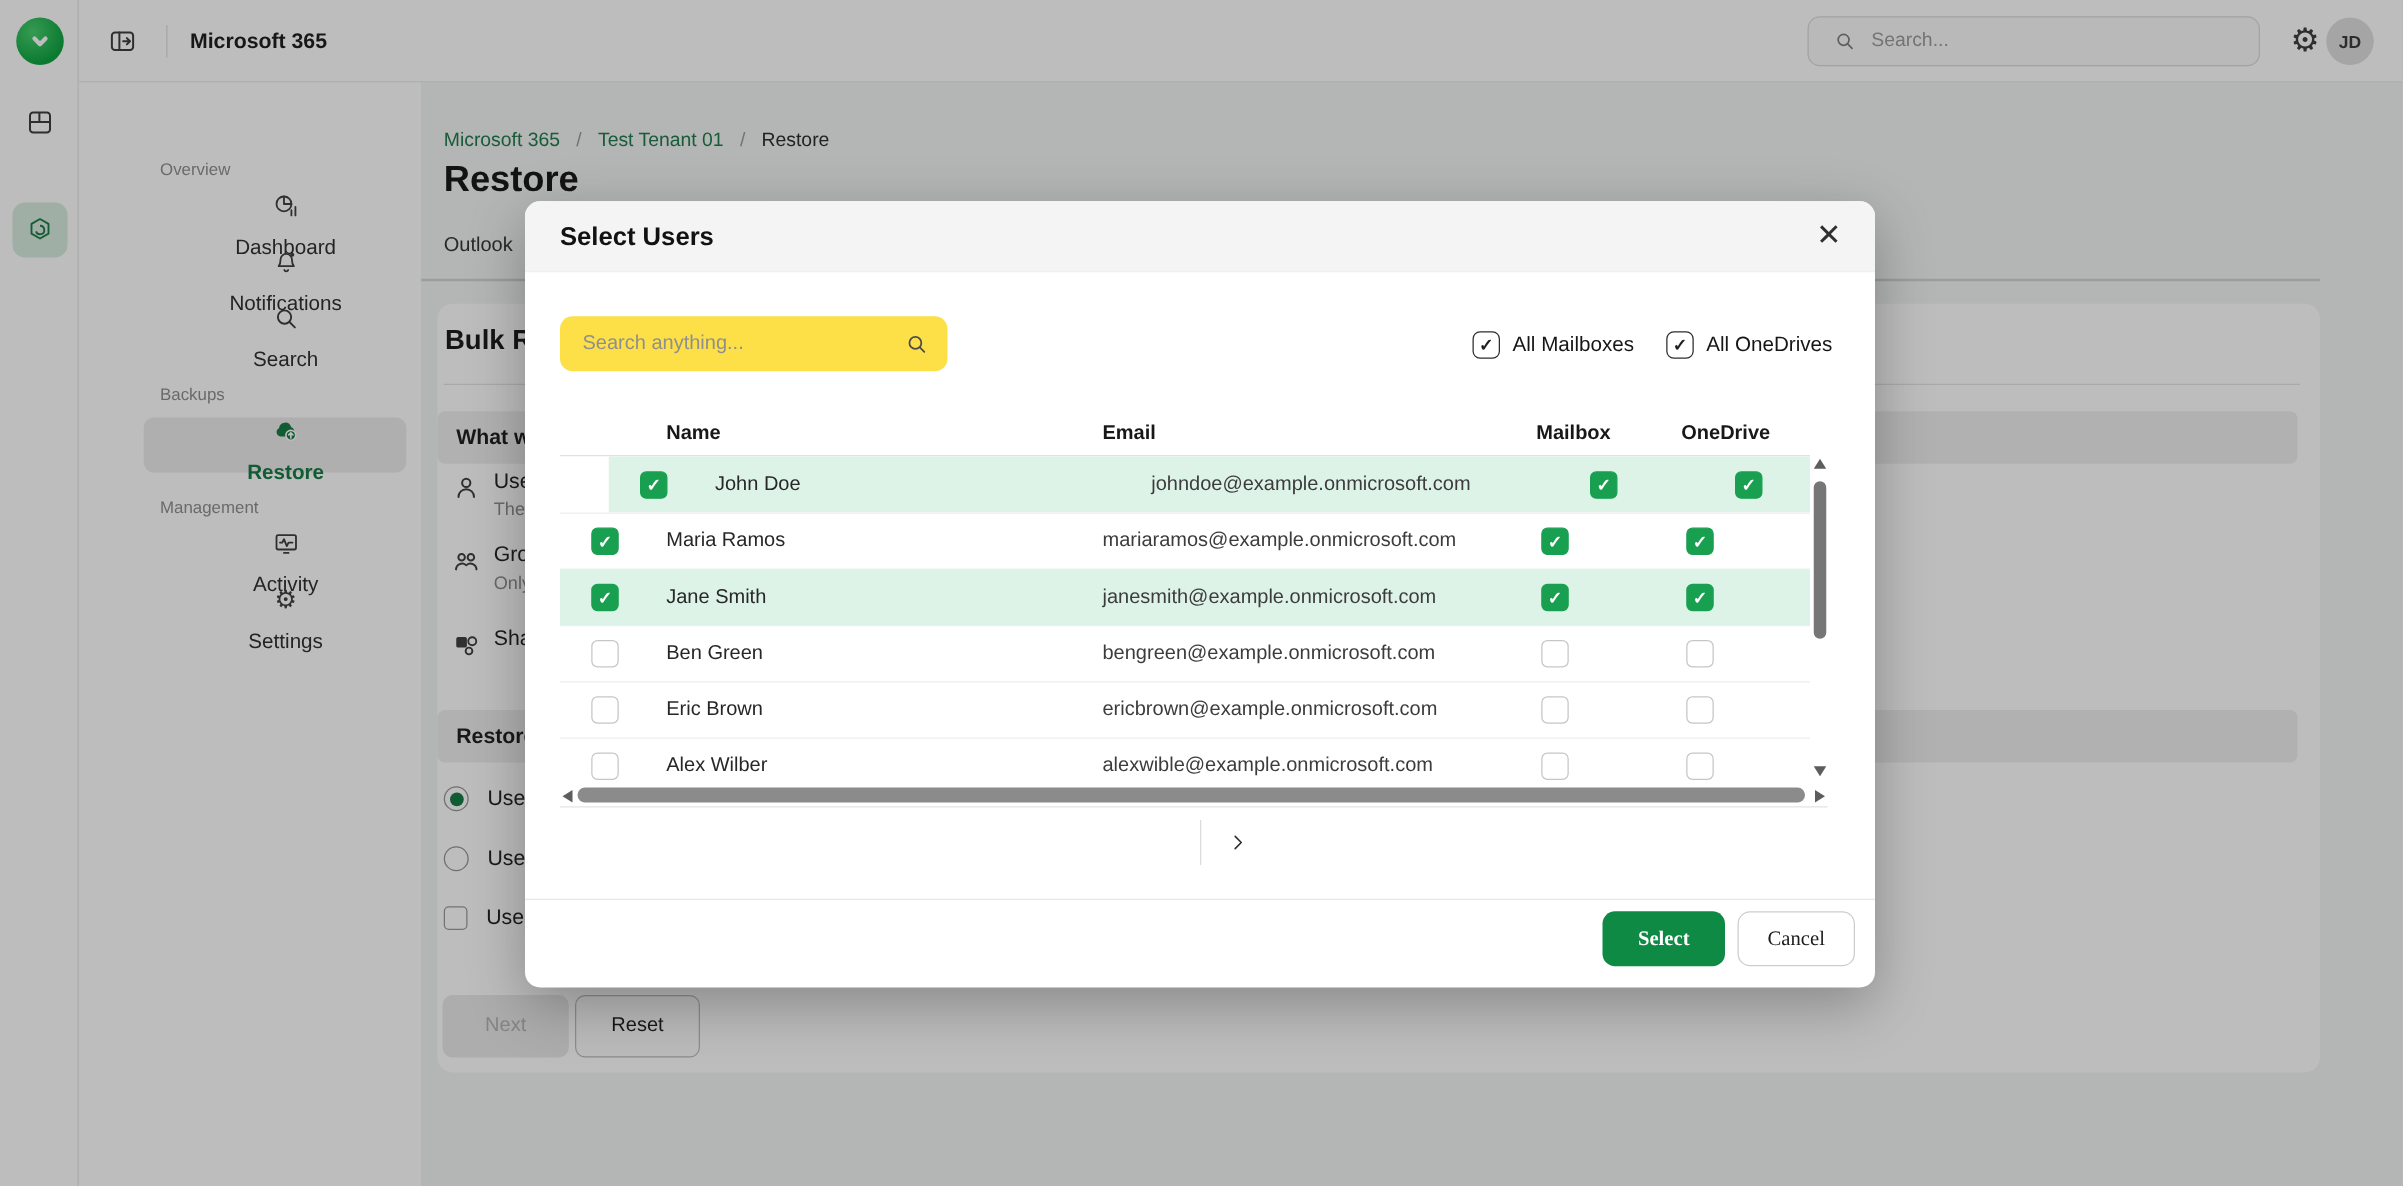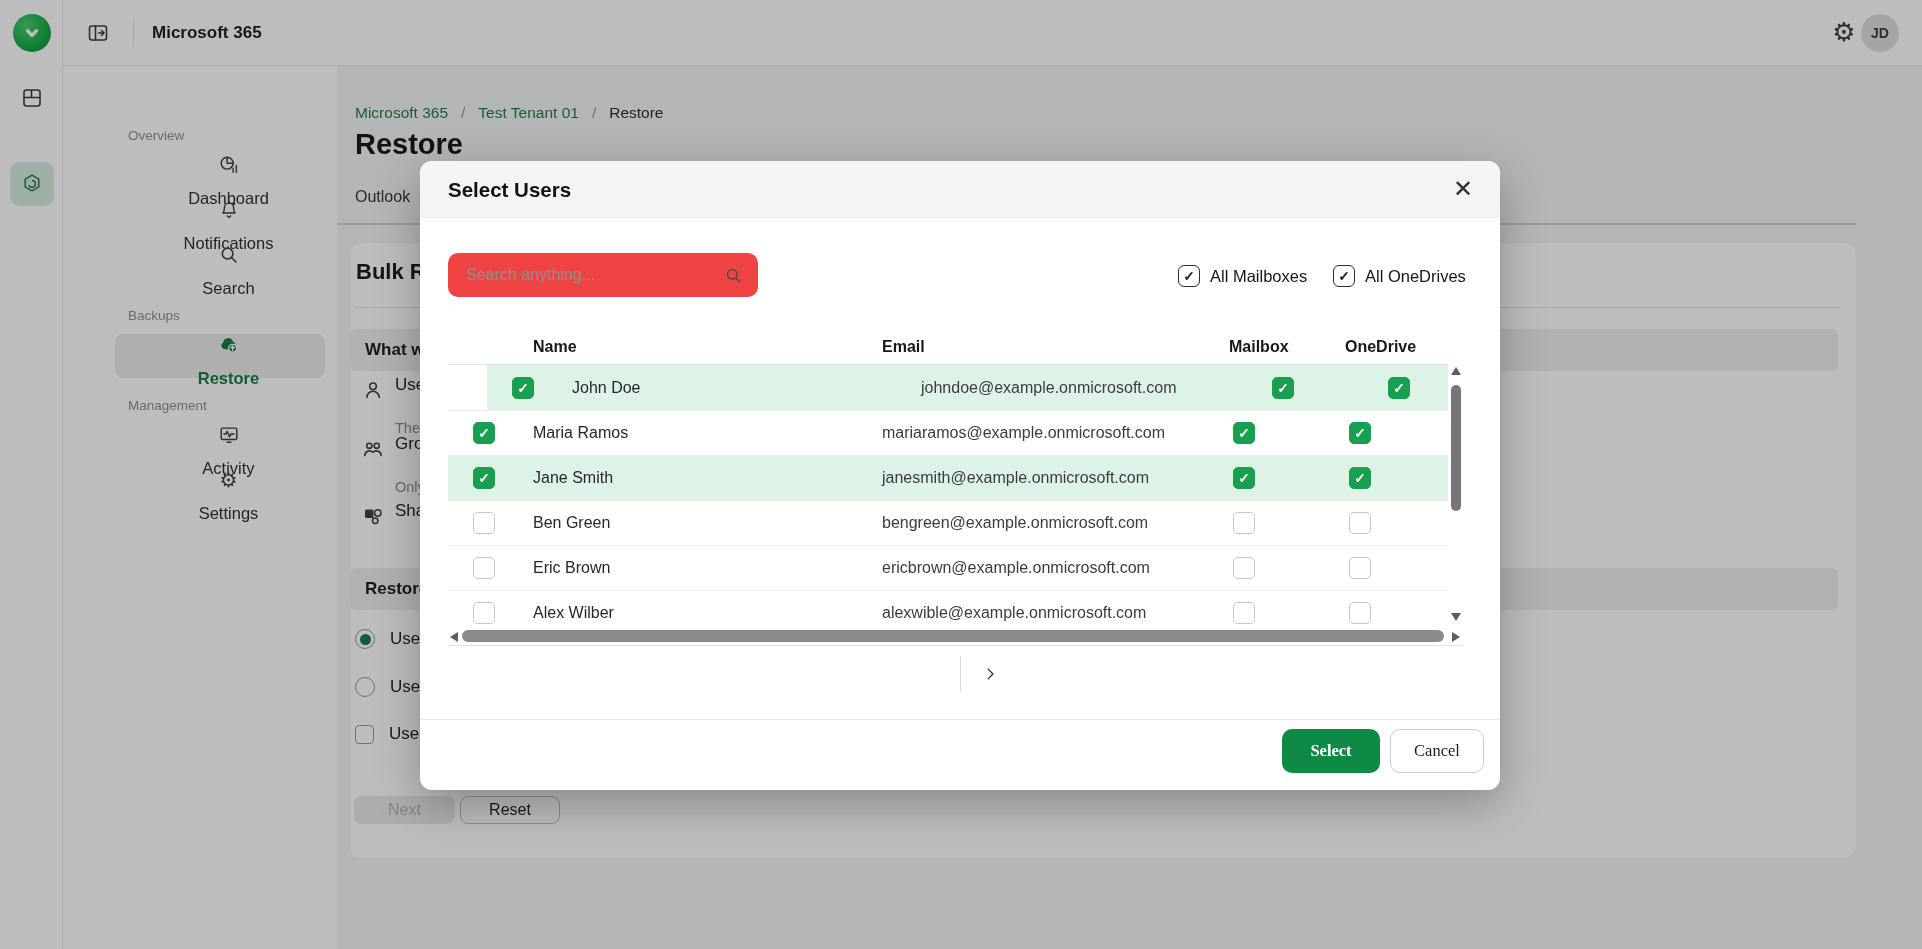--- a/index.html
+++ b/index.html
@@ -51,38 +51,38 @@
   .tab-line{position:absolute;left:0;top:157px;width:1519px;height:2px;background:#d2d2d2;}
   .card{position:absolute;left:13px;top:177px;width:1506px;height:615px;background:#fff;border-radius:12px;}
   .bp-title{position:absolute;left:6px;top:16px;font-size:22px;font-weight:700;color:#1a1a1a;}
   .bp-div{position:absolute;left:5px;right:16px;top:64px;height:1px;background:#e4e4e4;}
   .band{position:absolute;left:0;right:18px;height:42px;background:#efefef;border-radius:6px;font-size:17px;font-weight:700;color:#1d1d1d;line-height:42px;padding-left:15px;}
   .band1{top:86px;}
   .band2{top:325px;}
   .drow{position:absolute;left:11px;}
   .drow .dicon{position:absolute;left:0;top:3px;width:24px;height:24px;color:#3e3e3e;}
   .drow .dtitle{position:absolute;left:34px;top:0;font-size:17px;color:#232323;white-space:nowrap;}
-  .drow .dsub{position:absolute;left:34px;top:25px;font-size:14.5px;color:#8d8d8d;white-space:nowrap;margin-top:20px;}
+  .drow .dsub{position:absolute;left:34px;top:25px;font-size:14.5px;color:#8d8d8d;white-space:nowrap;}
   .opt{position:absolute;left:5px;height:24px;display:flex;align-items:center;gap:15px;font-size:17px;color:#222;}
   .radio{width:20px;height:20px;border-radius:50%;border:1.5px solid #949494;background:#fff;flex:none;display:flex;align-items:center;justify-content:center;}
   .radio.on::after{content:"";width:11px;height:11px;border-radius:50%;background:#157a43;}
   .sq{width:19px;height:19px;border-radius:4px;border:1.5px solid #9a9a9a;background:#fff;flex:none;}
-  .btn{position:absolute;height:28px;border-radius:8px;font-size:16px;display:flex;align-items:center;justify-content:center;font-family:inherit;cursor:pointer;}
+  .btn{position:absolute;height:50px;border-radius:8px;font-size:16px;display:flex;align-items:center;justify-content:center;font-family:inherit;cursor:pointer;}
   .btn-next{left:4px;top:553px;width:101px;background:#e9e9e9;color:#b3b3b3;border:none;}
   .btn-reset{left:110px;top:553px;width:100px;background:#fdfdfd;border:1.5px solid #bcbcbc;color:#1d1d1d;font-weight:500;}
 
   
   .dimmer{position:absolute;inset:0;background:rgba(10,12,12,0.27);z-index:40;}
 
   
   .modal{position:absolute;left:420px;top:161px;width:1080px;height:629px;background:#fff;border-radius:12px;box-shadow:0 14px 46px rgba(0,0,0,.28);z-index:50;}
   .m-head{position:absolute;left:0;right:0;top:0;height:57px;background:#f4f4f4;border-radius:12px 12px 0 0;border-bottom:1px solid #ececec;}
   .m-title{position:absolute;left:28px;top:0;height:57px;line-height:57px;font-size:20.5px;font-weight:700;color:#121212;}
   .m-close{position:absolute;right:24px;top:15px;width:26px;height:26px;border:none;background:none;font-size:24px;line-height:26px;color:#2f2f2f;cursor:pointer;font-family:inherit;}
-  .m-search{position:absolute;left:28px;top:92px;width:310px;height:44px;background:#ef4444;border-radius:10px;}
+  .m-search{position:absolute;left:28px;top:92px;width:310px;height:44px;background:#fde047;border-radius:10px;}
   .m-search input{position:absolute;left:0;top:0;width:100%;height:100%;border:none;outline:none;background:transparent;padding:0 48px 0 18px;font-size:16px;color:#333;font-family:inherit;}
   .m-search input::placeholder{color:#8f8f8f;}
   .m-search svg{position:absolute;right:15px;top:13px;width:19px;height:19px;color:#4c4c4c;}
   .filter{position:absolute;top:104px;height:22px;display:flex;align-items:center;gap:10px;}
   .f1{left:758px;} .f2{left:913px;}
   .fcb{width:22px;height:22px;border:1.7px solid #2d2d2d;border-radius:6px;background:#fff;display:flex;align-items:center;justify-content:center;cursor:pointer;}
   .fcb.on::after{content:"✓";font-size:14px;font-weight:700;color:#1f1f1f;}
   .flabel{font-size:16.5px;font-weight:500;color:#161616;white-space:nowrap;}
 
   .grid5{display:grid;grid-template-columns:85px 349px 347px 116px 103px;align-items:center;}
@@ -127,20 +127,27 @@
   <div class="topbar">
     <span class="tb-toggle">
       <svg viewBox="0 0 24 24" fill="none" stroke="currentColor" stroke-width="1.6" stroke-linecap="round" stroke-linejoin="round">
           <rect x="3.5" y="5" width="17" height="14" rx="2.5"></rect>
           <path d="M9.5 5v14"></path>
           <path d="M12.5 12h5.5M15.5 9.5L18 12l-2.5 2.5"></path>
         </svg>
     </span>
     <span class="tb-divider"></span>
     <div class="tb-title">Microsoft 365</div>
+    <div class="tb-search">
+      <svg viewBox="0 0 24 24" fill="none" stroke="currentColor" stroke-width="1.8" stroke-linecap="round">
+          <circle cx="10.5" cy="10.5" r="5.8"></circle>
+          <path d="M14.8 14.8L19.5 19.5"></path>
+        </svg>
+      <input type="text" placeholder="Search..." style="">
+    </div>
     <div class="tb-gear">⚙</div>
     <div class="avatar">JD</div>
   </div>
 
   <div class="rail">
     <div class="logo">
       <svg viewBox="0 0 24 24" fill="none" stroke="#fff" stroke-width="3.4" stroke-linecap="round" stroke-linejoin="round">
           <path d="M7.6 9.8l4.4 4.6 4.4-4.6"></path>
         </svg>
     </div>

